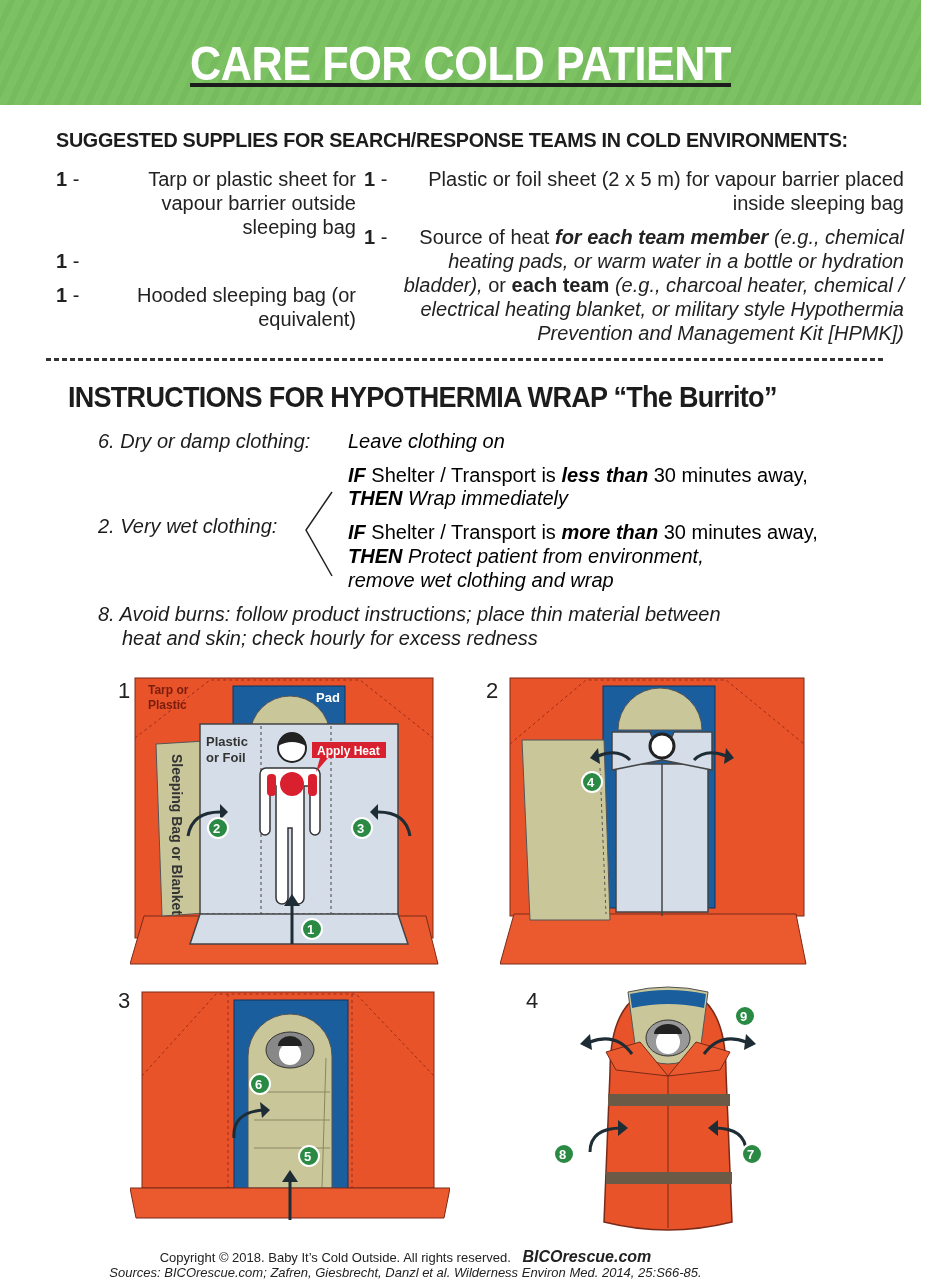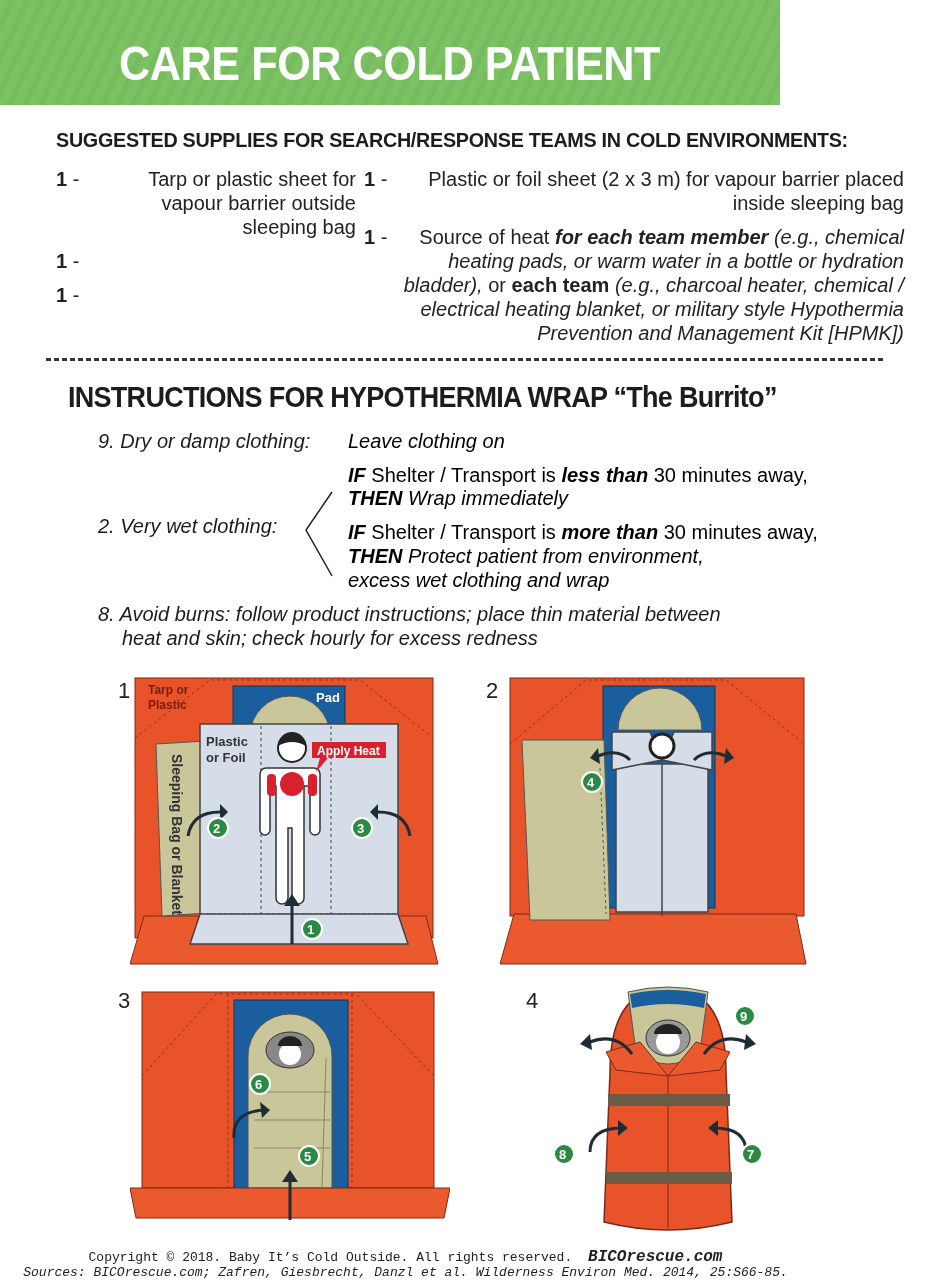--- a/index.html
+++ b/index.html
@@ -1,22 +1,22 @@
 <!DOCTYPE html>
 <html><head>
 <meta charset="utf-8">
 <style>
   * { box-sizing: border-box; margin: 0; padding: 0; }
   html, body { width: 933px; height: 1280px; background: #ffffff; overflow: hidden; }
   body { font-family: "Liberation Sans", sans-serif; color: #1c1c1c; position: relative; }
 
   .banner {
-    position: absolute; left: 0; top: 0; width: 780px; height: 105px;
+    position: absolute; left: 0; top: 0; width: 921px; height: 105px;
     background: repeating-linear-gradient(115deg, #7cc263 0px, #7cc263 8px, #76bb5d 8px, #76bb5d 14px);
-    display: flex; align-items: center; justify-content: center;
+    display: flex; align-items: center; justify-content: center; text-decoration: underline;
   }
   .banner h1 {
     font-family: "Liberation Sans", sans-serif; font-weight: bold; font-size: 48px;
     color: #ffffff; letter-spacing: -0.5px; transform: scaleX(0.9); margin-top: 22px;
   }
 
   .supplies-title {
     position: absolute; left: 56px; top: 128px; font-weight: bold; font-size: 21px;
     letter-spacing: -0.3px; color: #1c1c1c; transform: scaleX(0.94); transform-origin: left;
   }
@@ -46,21 +46,21 @@
   .step-label { position: absolute; font-style: italic; font-size: 20px; color: #1c1c1c; white-space: nowrap; }
   .cyan { color: #27a9d4; font-style: italic; }
   .cyan b { font-weight: bold; }
   .line { position: absolute; font-size: 20px; white-space: nowrap; color: #000000; }
   .line b { font-weight: bold; font-style: italic; }
 
   .brace { position: absolute; left: 302px; top: 490px; }
 
   .panel-num { position: absolute; font-size: 22px; color: #222; }
 
-  .footer { position: absolute; left: 0; width: 811px; text-align: center; font-size: 13px; color: #222; font-family: Liberation Mono, monospace; }
+  .footer { position: absolute; left: 0; width: 811px; text-align: center; font-size: 13px; color: #222; }
   .footer .site { font-weight: bold; font-style: italic; font-size: 16px; margin-left: 8px; }
   .footer.sources { font-style: italic; }
 </style>
 </head>
 <body>
 
 <div class="banner">
   <h1>CARE FOR COLD PATIENT</h1>
 </div>
 
@@ -69,60 +69,61 @@
 <div class="sup-col left">
   <div class="sup-item">
     <div class="sup-num"><span>1</span><span class="dash"> - </span></div>
     <div class="sup-text">Tarp or plastic sheet for vapour barrier outside sleeping bag</div>
   </div>
   <div class="sup-item">
     <div class="sup-num"><span>1</span><span class="dash"> - </span></div>
   </div>
   <div class="sup-item">
     <div class="sup-num"><span>1</span><span class="dash"> - </span></div>
+    <div class="sup-text" style="width:210px">Hooded sleeping bag (or equivalent)</div>
   </div>
 </div>
 
 <div class="sup-col right">
   <div class="sup-item">
     <div class="sup-num"><span>1</span><span class="dash"> - </span></div>
-    <div class="sup-text" style="width:440px">Plastic or foil sheet (2 x 3 m) for vapour barrier placed inside sleeping bag</div>
+    <div class="sup-text" style="width:440px">Plastic or foil sheet (2 x 5 m) for vapour barrier placed inside sleeping bag</div>
   </div>
   <div class="sup-item">
     <div class="sup-num"><span>1</span><span class="dash"> - </span></div>
     <div class="sup-text" style="width:500px"><span>Source of heat </span><b>for each team member</b><i> (e.g., chemical heating pads, or warm water in a bottle or hydration bladder),</i><span> or </span><b class="up">each team</b><i> (e.g., charcoal heater, chemical / electrical heating blanket, or military style Hypothermia Prevention and Management Kit [HPMK])</i></div>
   </div>
 </div>
 
 <div class="divider"></div>
 
 <div class="instr-title">INSTRUCTIONS FOR HYPOTHERMIA WRAP “The Burrito”</div>
 
-<div class="step-label" style="left:98px; top:430px;">9. Dry or damp clothing:</div>
+<div class="step-label" style="left:98px; top:430px;">6. Dry or damp clothing:</div>
 <div class="line cyan" style="left:348px; top:430px;">Leave clothing on</div>
 
 <div class="line" style="left:348px; top:464px;">
   <b>IF</b><span> Shelter / Transport is </span><b>less than</b><span> 30 minutes away,</span>
 </div>
 <div class="line cyan" style="left:348px; top:487px;">
   <b>THEN</b><span> Wrap immediately</span>
 </div>
 
 <div class="step-label" style="left:98px; top:515px;">2. Very wet clothing:</div>
 <svg class="brace" width="34" height="94">
   <polyline points="30,2 4,40 30,86" fill="none" stroke="#222" stroke-width="1.5"></polyline>
 </svg>
 
 <div class="line" style="left:348px; top:521px;">
   <b>IF</b><span> Shelter / Transport is </span><b>more than</b><span> 30 minutes away,</span>
 </div>
 <div class="line cyan" style="left:348px; top:545px;text-align:center;">
   <b>THEN</b><span> Protect patient from environment,</span>
 </div>
-<div class="line cyan" style="left:348px; top:569px;">excess wet clothing and wrap</div>
+<div class="line cyan" style="left:348px; top:569px;">remove wet clothing and wrap</div>
 
 <div class="step-label" style="left:98px; top:603px;">8. Avoid burns: follow product instructions; place thin material between</div>
 <div class="step-label" style="left:122px; top:627px;text-align:center;">heat and skin; check hourly for excess redness</div>
 
 <div class="panel-num" style="left:118px; top:678px;">1</div>
 <svg style="position:absolute; left:130px; top:676px;" width="310" height="290">
   <rect x="5" y="2" width="298" height="260" fill="#e8532a" stroke="#7a2a18" stroke-width="1"></rect>
   <polygon points="0,288 14,240 296,240 308,288" fill="#ea5a2e" stroke="#7a2a18" stroke-width="1"></polygon>
   <polyline points="5,62 80,4 230,4 303,62" fill="none" stroke="#9d2c18" stroke-width="1" stroke-dasharray="3,3"></polyline>
   <rect x="103" y="10" width="112" height="210" fill="#1a5e9e" stroke="#0d3460"></rect>

